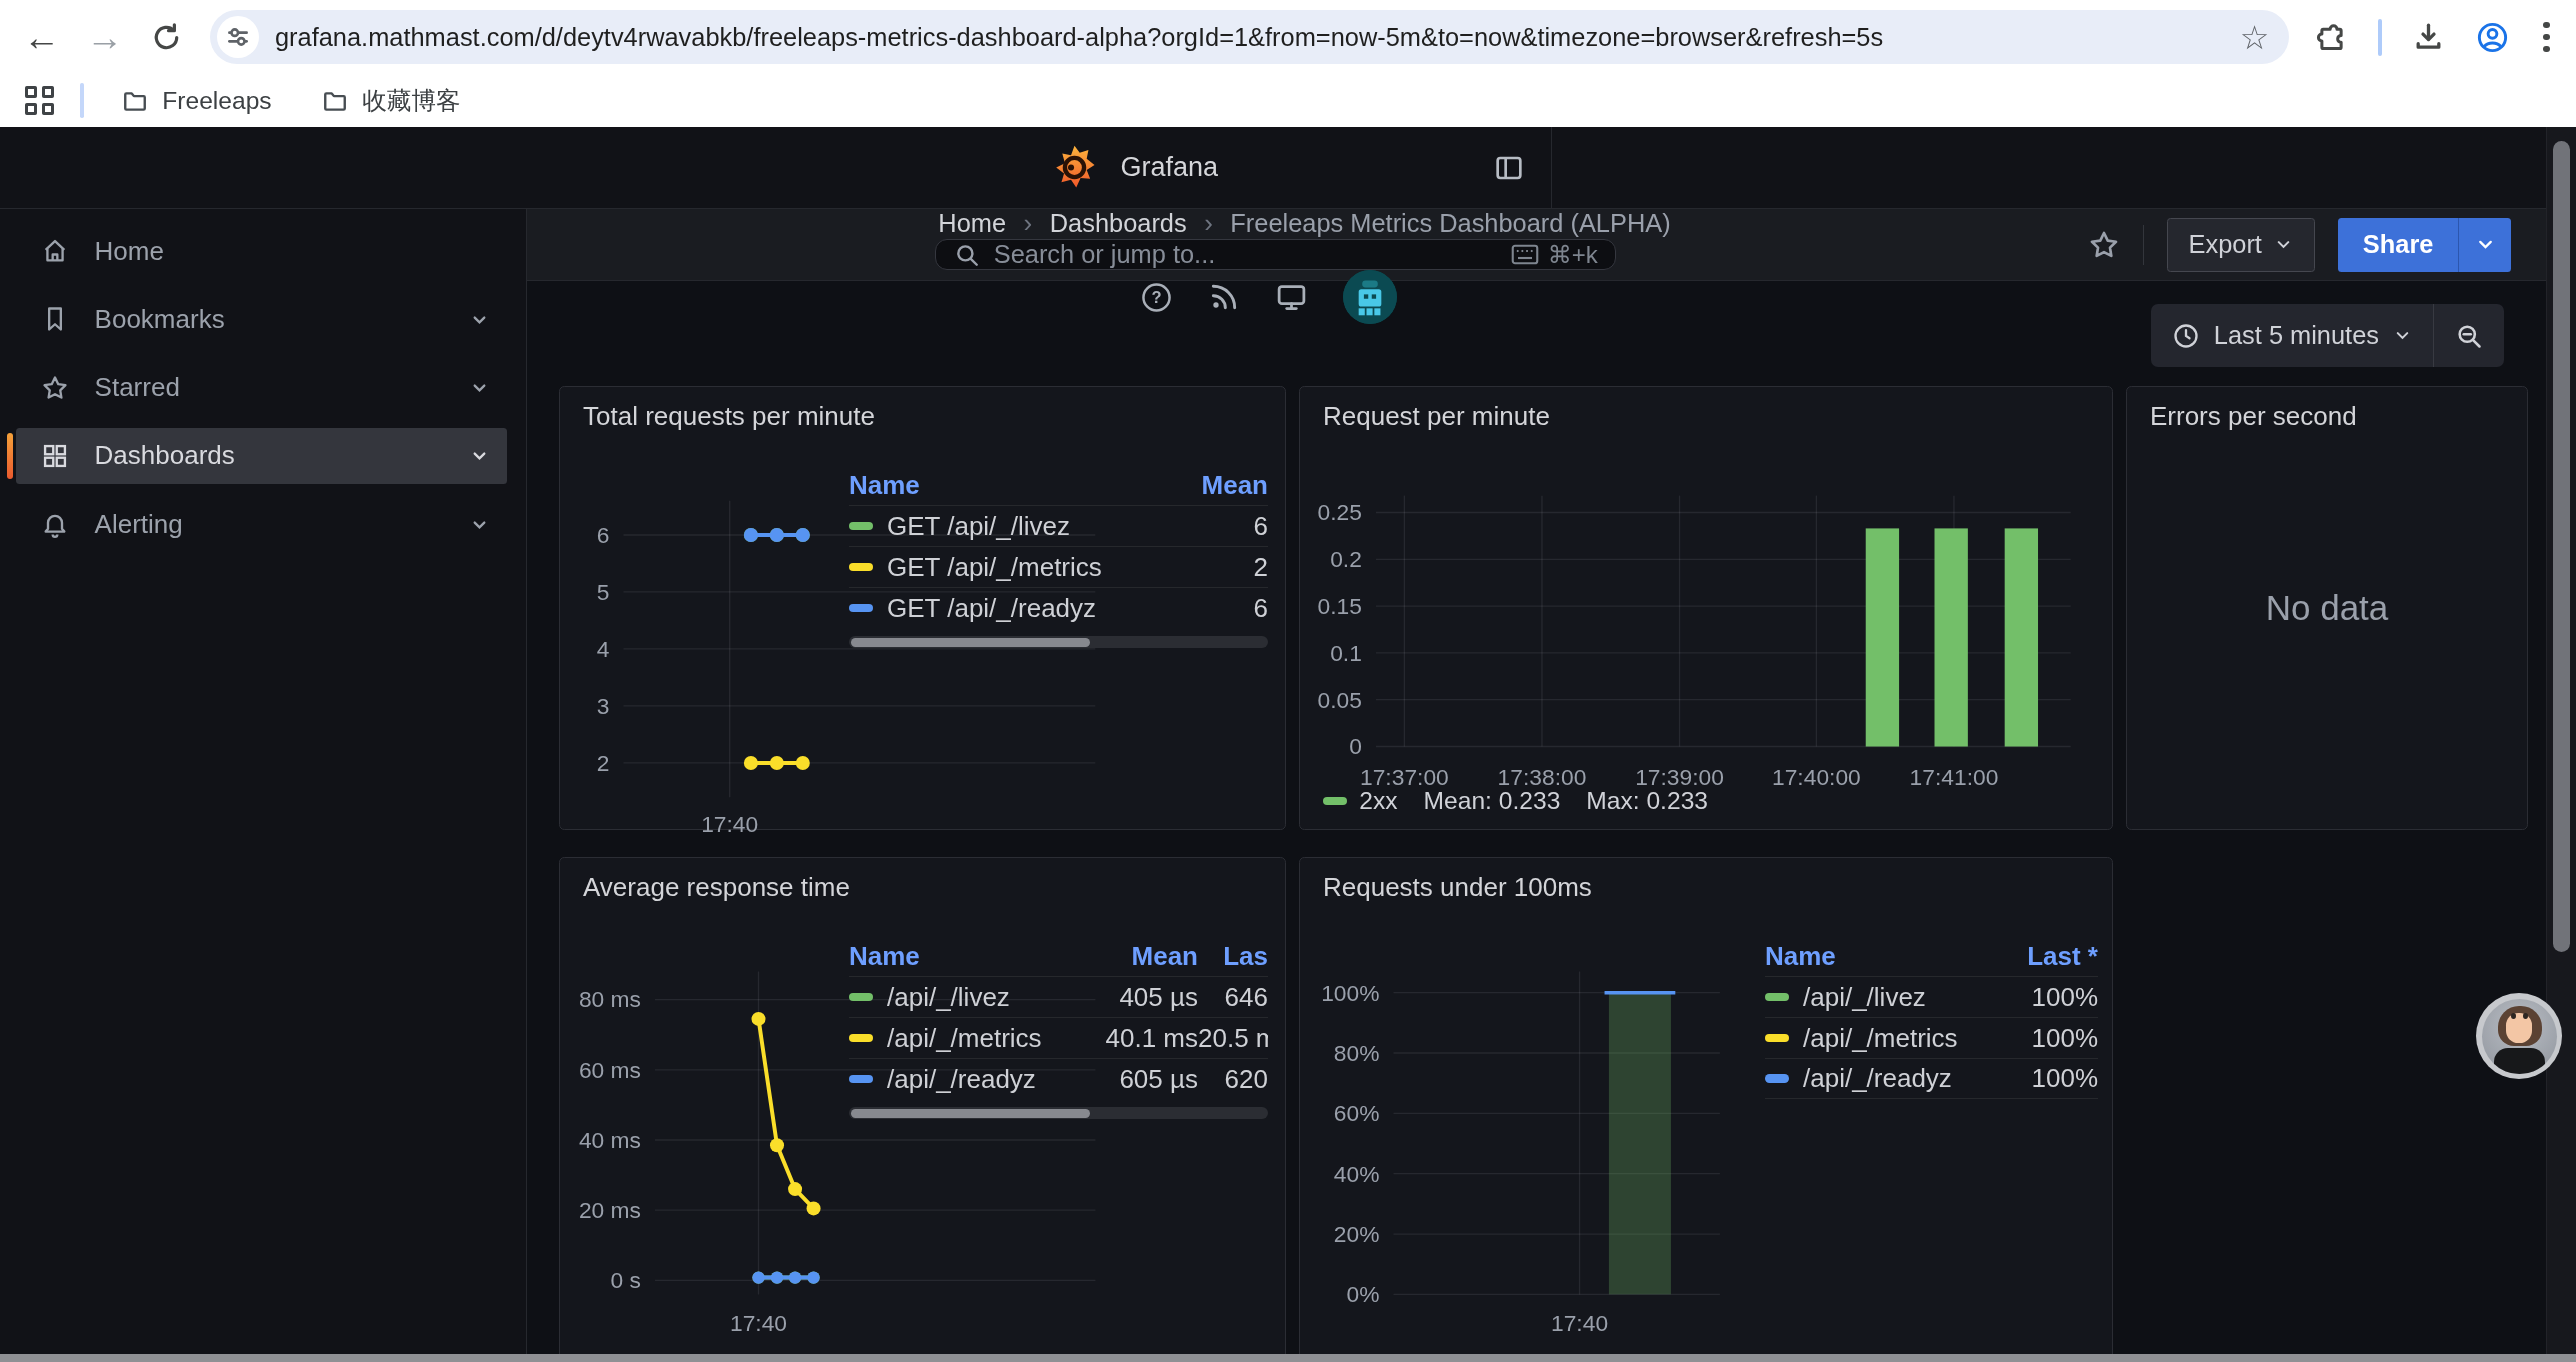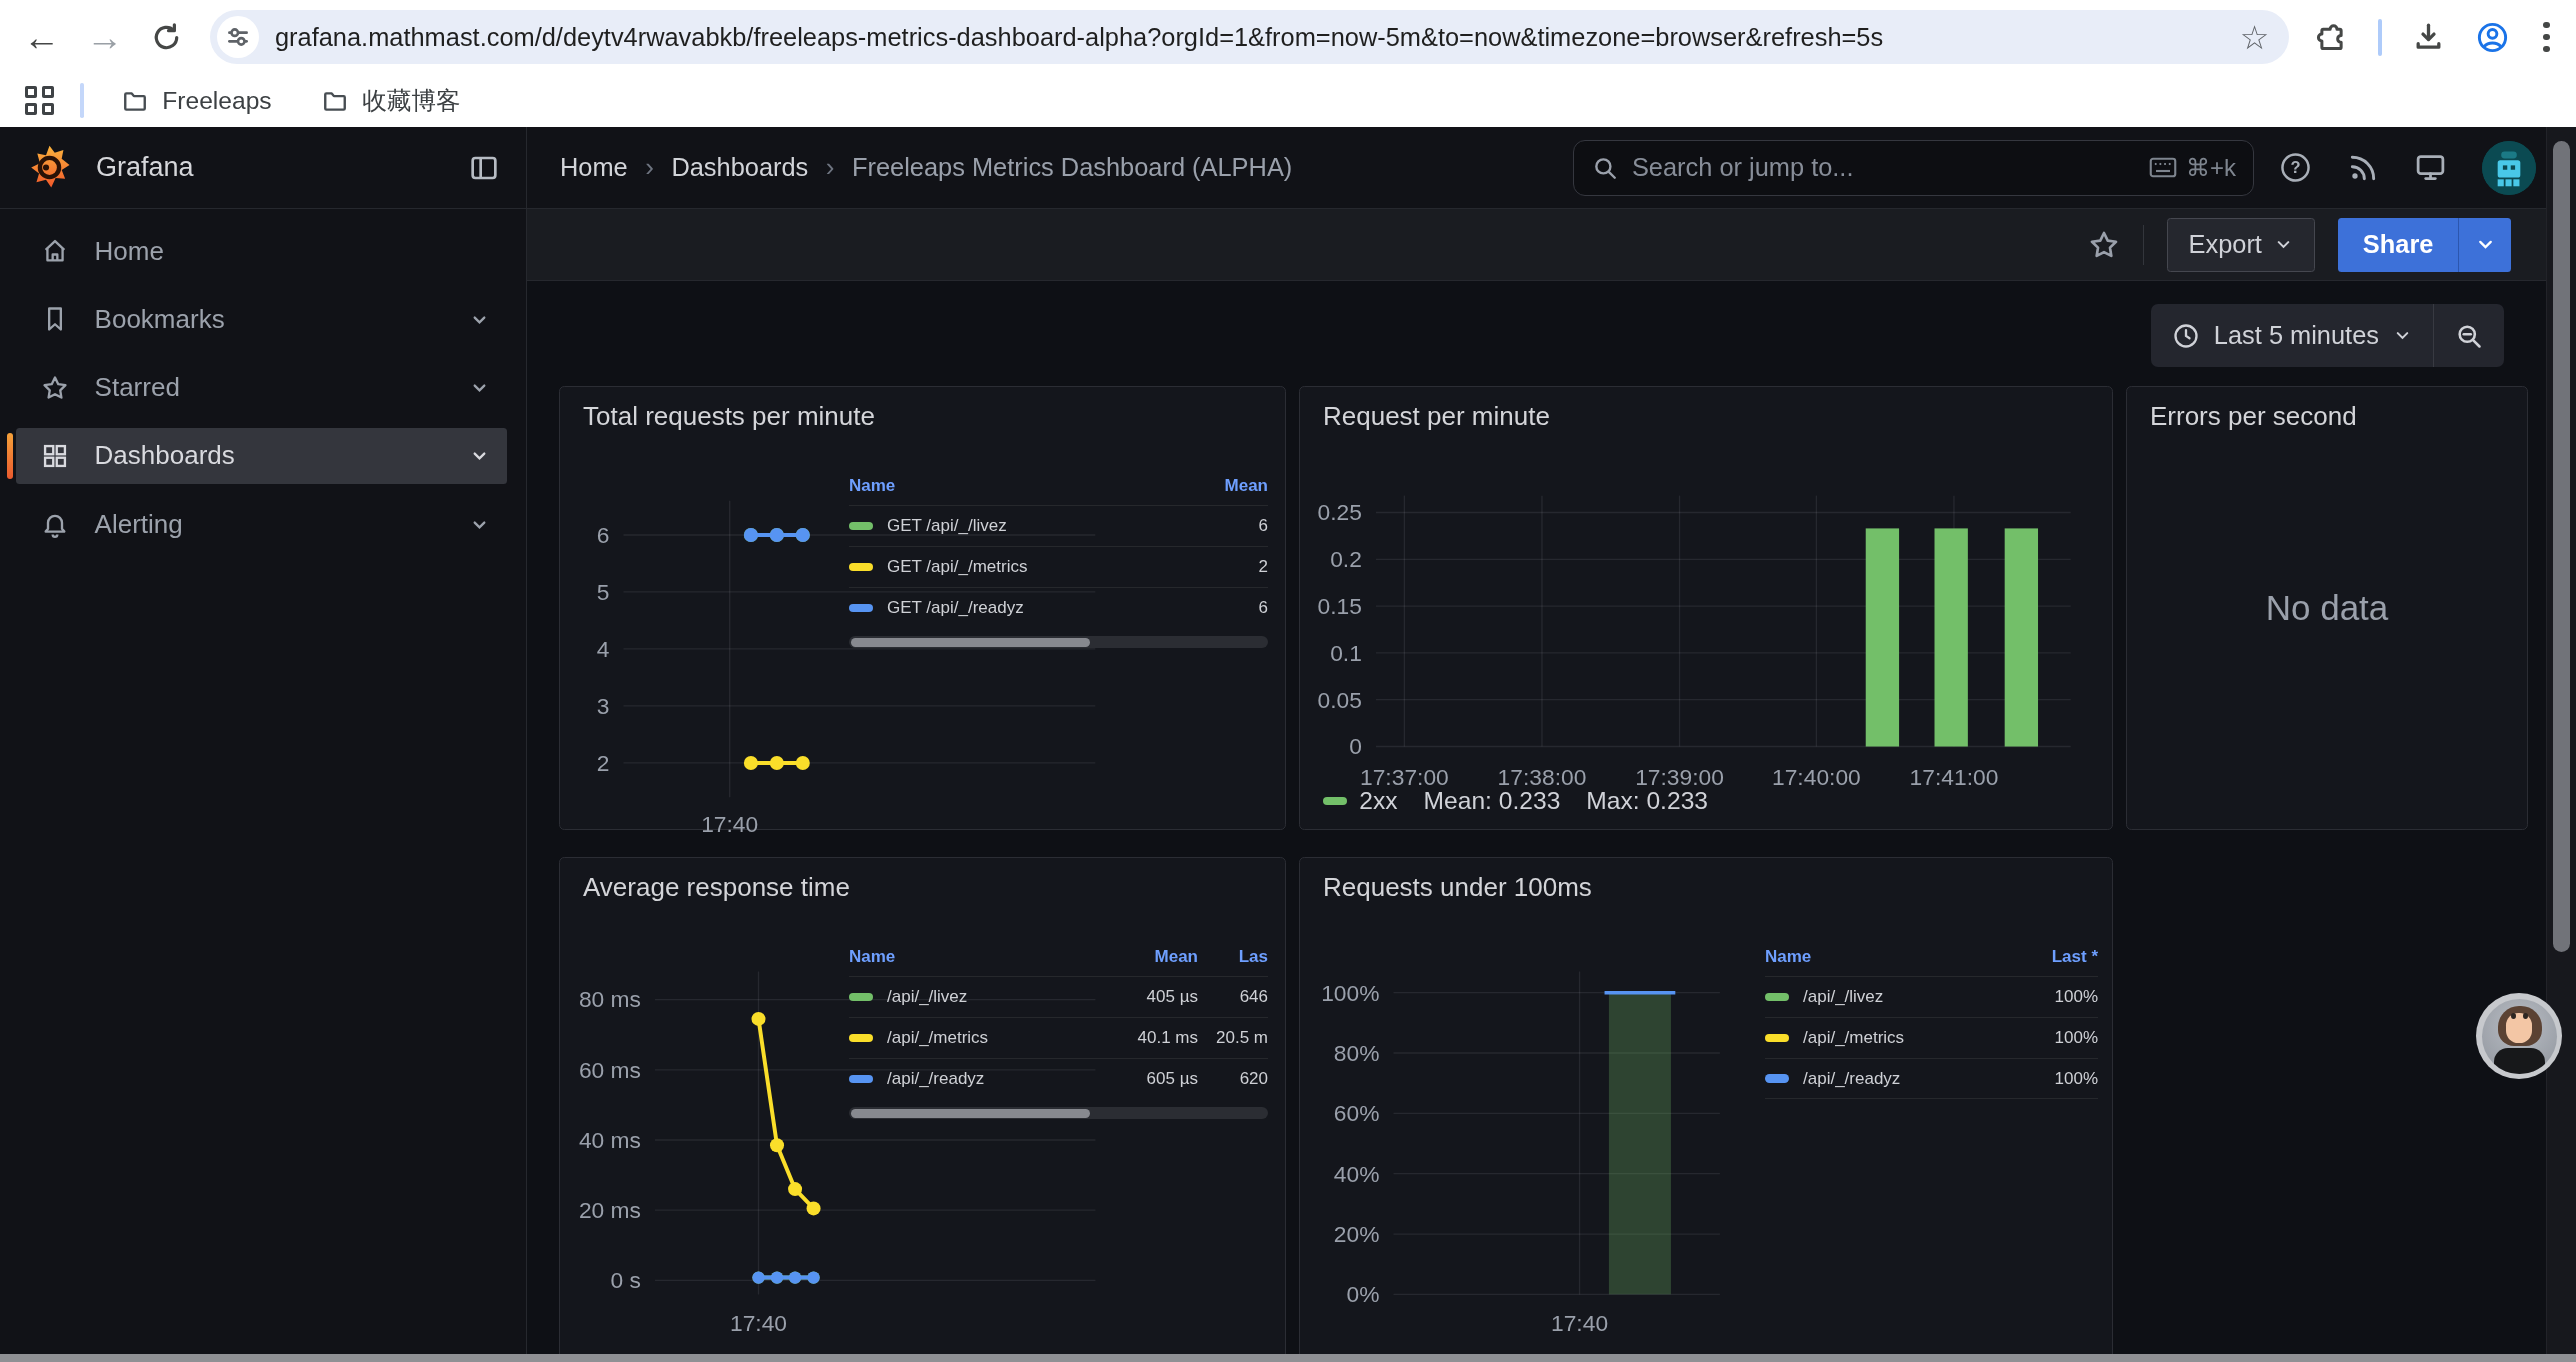--- a/index.html
+++ b/index.html
@@ -20,21 +20,21 @@
   .menu-dots { display:flex; flex-direction:column; gap:6.1px; padding:3.5px; }
   .menu-dots i { width:6.1px; height:6.1px; border-radius:50%; background:#454746; }
   .bookmarks-bar { height:53px; display:flex; align-items:center; padding:0 24.6px; gap:26px; background:#fff; }
   .apps-grid { display:grid; grid-template-columns:12.3px 12.3px; grid-template-rows:12.3px 12.3px; gap:5.3px; }
   .apps-grid i { border:3.1px solid #3f4346; border-radius:1.8px; }
   .vdiv-bm { width:3.5px; height:35px; border-radius:1.8px; background:#c4d7fa; }
   .bm-item { display:flex; align-items:center; gap:14px; cursor:pointer; padding:5.3px 12.3px; border-radius:17.5px; }
   .bm-item span { font-size:24.6px; color:#3c4043; }
 
   
-  .gf-header { position:absolute; top:127px; left:0; right:0; height:82px; background:#111217; border-bottom:0.9px solid #26282e; display:flex; align-items:center; z-index:3; }
+  .gf-header { position:absolute; top:127px; left:0; right:0; height:82px; background:#111217; border-bottom:0.9px solid #26282e; display:flex; align-items:center; z-index:3;flex-direction:column; }
   .gf-left { width:527px; height:100%; border-right:0.9px solid #26282e; display:flex; align-items:center; padding:0 26px; flex:0 0 auto; }
   .gf-brand { font-size:27px; color:#d5d6da; margin-left:23px; }
   .gf-toggle { margin-left:auto; cursor:pointer; }
   .crumbs { display:flex; align-items:center; margin-left:33px; gap:17.5px; white-space:nowrap; }
   .crumb { font-size:25.4px; color:#d2d4d9; cursor:pointer; }
   .crumb.dim { color:#9aa0ab; }
   .crumb-sep { font-size:26px; color:#6e7480; }
   .gf-spacer { flex:1; }
   .gf-search { width:681px; height:56px; background:#0d0e12; border:0.9px solid #35373f; border-radius:12px; display:flex; align-items:center; padding:0 17.5px; gap:14px; margin-right:24.6px; }
   .gf-search .ph { flex:1; font-size:25.4px; color:#878d98; }
@@ -64,21 +64,21 @@
   .seg { display:flex; align-items:center; gap:14px; padding:0 21px; font-size:25.4px; color:#d0d2d8; cursor:pointer; }
   .seg + .seg { border-left:0.9px solid #383a42; }
 
   .row1 { position:absolute; top:177px; left:32px; height:444px; display:flex; gap:13px; }
   .row2 { position:absolute; top:648px; left:32px; height:517px; display:flex; gap:13px; }
   .panel { position:relative; background:#14161c; border:0.9px solid #2b2d34; border-radius:5.3px; }
   .panel-title { position:absolute; top:14px; left:23px; font-size:26px; font-weight:500; color:#d4d5d9; }
   .plot { position:absolute; }
   .nodata { position:absolute; inset:0; display:flex; align-items:center; justify-content:center; font-size:35px; color:#9aa0ab; }
 
-  .legend-table { position:absolute; font-size:17px; color:#cfd1d6; }
+  .legend-table { position:absolute; font-size:26px; color:#cfd1d6; }
   .lt-row { display:grid; align-items:center; border-top:0.9px solid #26282c; height:41px; }
   .lt-row:last-of-type { border-bottom:0.9px solid #26282c; }
   .lt-head { display:grid; align-items:center; height:39px; color:#6e9fff; font-weight:600; }
   .cell-name { display:flex; align-items:center; gap:14px; overflow:hidden; white-space:nowrap; }
   .cell-num { text-align:right; overflow:hidden; white-space:nowrap; }
   .pill { width:24px; height:8.8px; border-radius:4.4px; flex:0 0 auto; }
   .pill.green { background:#73bf69; } .pill.yellow { background:#fade2a; } .pill.blue { background:#5794f2; }
   .lt-scroll { margin-top:8px; height:12.3px; border-radius:6.1px; background:#2b2d33; position:relative; }
   .lt-scroll i { position:absolute; left:1.8px; top:1.8px; bottom:1.8px; width:57%; border-radius:5.3px; background:#87898f; display:block; }
 

